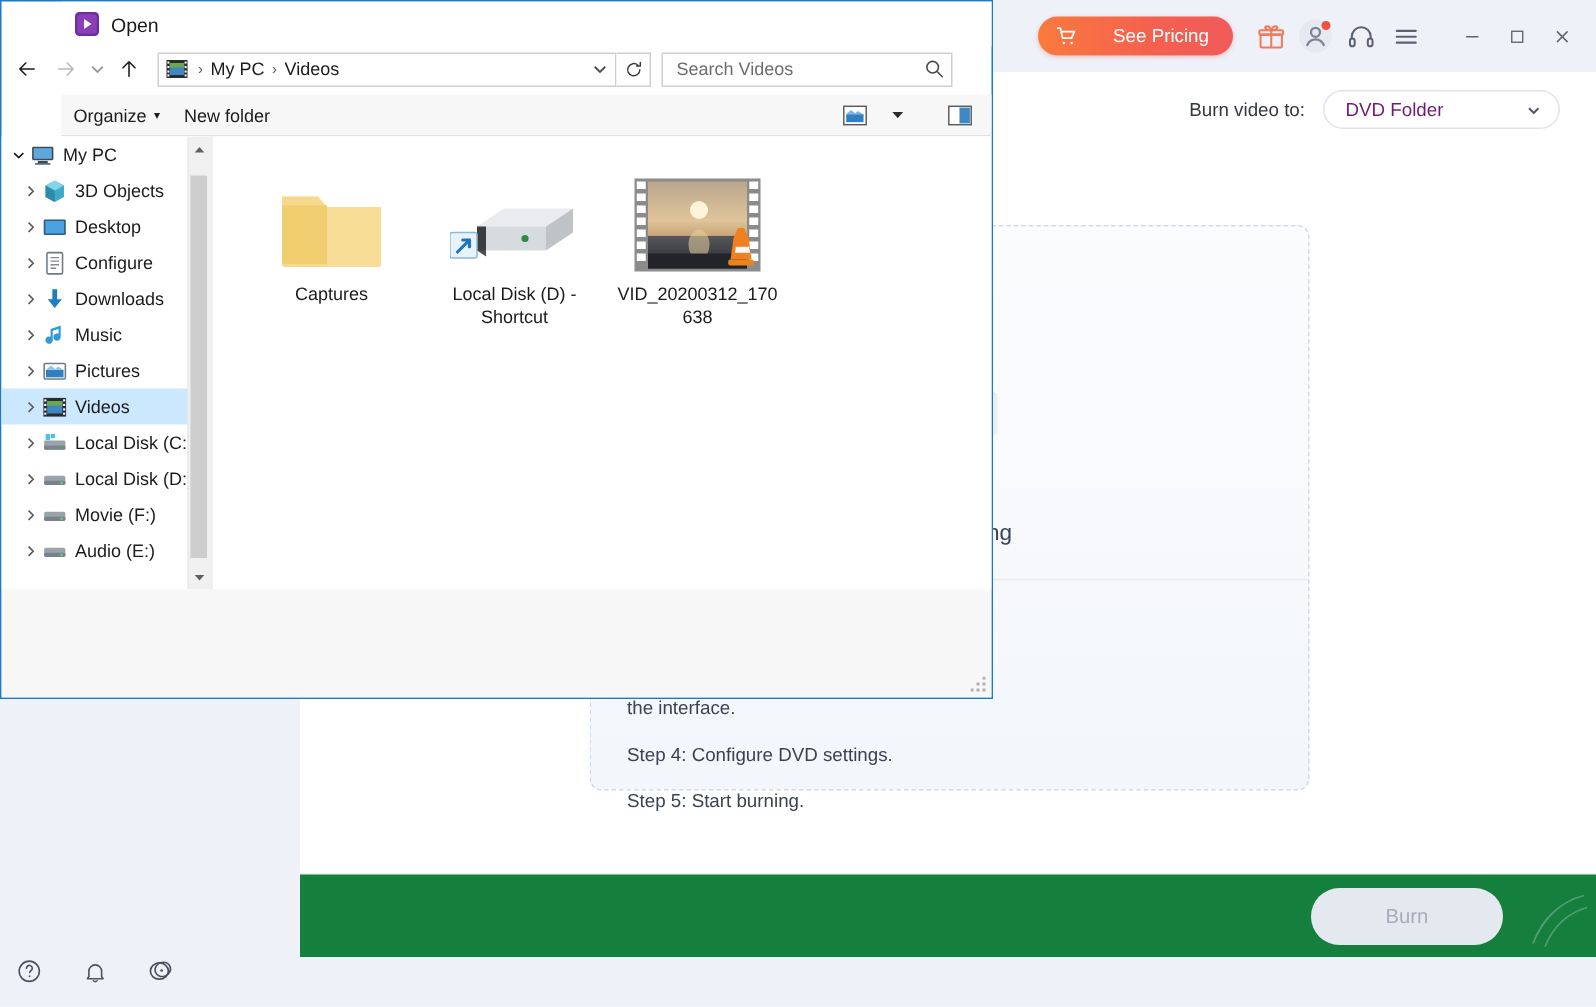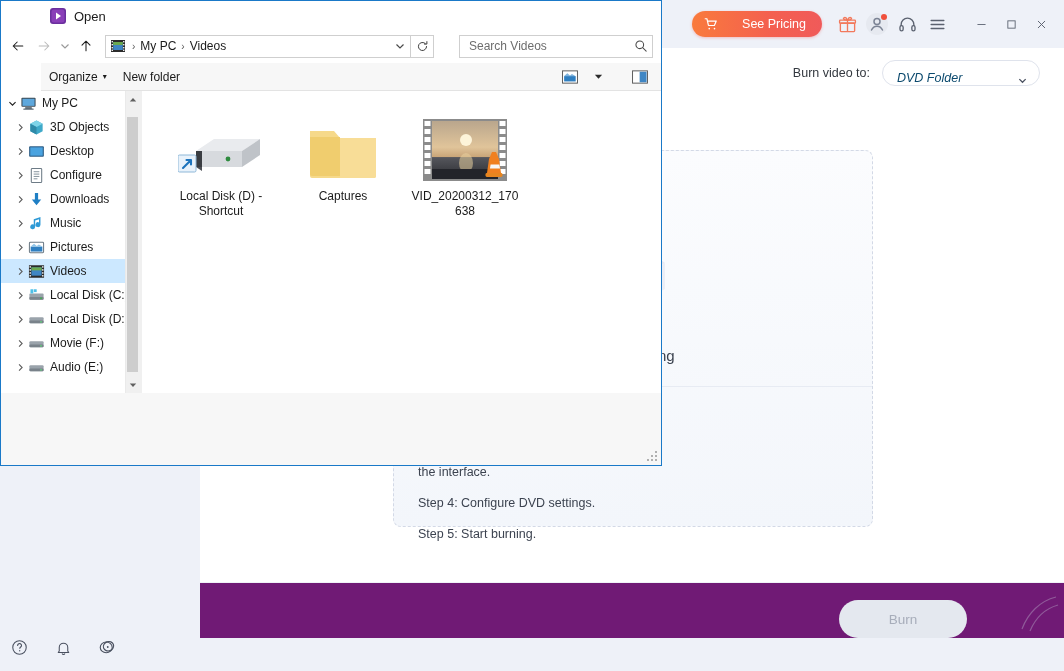--- a/index.html
+++ b/index.html
@@ -58,23 +58,23 @@
   }
   #burnto-row {
     position: absolute; right: 24px; top: 12px;
     display: flex; align-items: center; gap: 12px;
   }
   #burnto-label { font-size: 12.5px; color: #33383f; text-align: right; }
   #burnto-select {
     width: 158px; height: 26px;
     border: 1px solid #dfe3ec; border-radius: 13px;
     background: #fff;
-    display: flex; align-items: flex-end; justify-content: space-between;
+    display: flex; align-items: center; justify-content: space-between;
     padding: 0 12px 0 14px;
-    font-size: 12.5px; color: #0c4a6e; cursor: pointer; font-style: italic;
+    font-size: 12.5px; color: #701a75; cursor: pointer;
   }
 
   #dropzone {
     position: absolute; left: 193px; top: 102px;
     width: 480px; height: 377px;
     border: 1px dashed #d3d9e6;
     border-radius: 8px;
     background: linear-gradient(180deg,#fbfcfe 0%, #f3f6fb 100%);
   }
   #dz-deco {
@@ -93,24 +93,24 @@
     position: absolute; left: 24px; right: 18px; top: 252px;
   }
   #dz-steps .step {
     font-size: 12.5px; color: #3c4350; line-height: 15px;
     margin-bottom: 16px; white-space: nowrap;
   }
 
   #app-footer {
     position: absolute; left: 200px; top: 582px;
     width: 864px; height: 56px;
-    background: #701a75;
+    background: #15803d;
     border-top: 1px solid #f0f2f7;
-    display: flex; align-items: flex-end; justify-content: flex-end;
-    padding-right: 97px;
+    display: flex; align-items: center; justify-content: flex-end;
+    padding-right: 62px;
   }
   #burn-btn {
     width: 128px; height: 38px; border-radius: 19px;
     background: #e4e8ef; color: #a7adba;
     display: flex; align-items: center; justify-content: center;
     font-size: 13.5px; cursor: default;
   }
   #footer-swirl {
     position: absolute; right: 4px; bottom: 2px;
     opacity: .35;
@@ -177,21 +177,21 @@
     margin-left: auto; width: 17px; height: 21px;
     display: flex; align-items: center; justify-content: center;
     color: #4a4a4a; font-size: 9px; cursor: pointer;
   }
   #addr-refresh {
     width: 23px; height: 23px; border: 1px solid #cfcfcf; border-left: none;
     background: #fff; display: flex; align-items: center; justify-content: center;
     color: #3a3a3a; font-size: 12px; cursor: pointer;
   }
   #searchbox {
-    margin-left: 25px; width: 194px; height: 23px;
+    margin-left: 7px; width: 194px; height: 23px;
     border: 1px solid #cfcfcf; background: #fff;
     display: flex; align-items: center; padding: 0 4px 0 7px;
   }
   #search-input {
     border: none; outline: none; flex: 1;
     font-family: "Liberation Sans", sans-serif; font-size: 12px;
     color: #1b1b1b; background: transparent;
   }
   #search-input::placeholder { color: #6d6d6d; }
 
@@ -744,43 +744,43 @@
         </div>
       </div>
     </div>
 
     <div id="splitter"></div>
 
     <div id="files-pane">
 
       <div class="file-item">
         <div class="file-thumb">
+          <svg width="74" height="62" viewBox="0 0 74 62">
+            <path d="M4 10h24l6 7h36v38a2 2 0 01-2 2H6a2 2 0 01-2-2z" fill="#f6d98a"></path>
+            <path d="M4 16h30v39H6a2 2 0 01-2-2z" fill="#f0cd6e"></path>
+            <path d="M34 17h36v38a2 2 0 01-2 2H34z" fill="#f8dd97"></path>
+          </svg>
+        </div>
+        <div class="file-label">Captures</div>
+      </div>
+
+      <div class="file-item">
+        <div class="file-thumb">
           <svg width="86" height="62" viewBox="0 0 86 62">
             <path d="M18 30 L36 18 L82 18 L64 30 Z" fill="#e9ebee"></path>
             <path d="M18 30 L64 30 L64 46 L18 46 Z" fill="#d7dade"></path>
             <path d="M64 30 L82 18 L82 34 L64 46 Z" fill="#bfc3c8"></path>
             <path d="M18 30 L18 46 L24 50 L24 34 Z" fill="#4c4f55"></path>
             <rect x="18" y="30" width="6" height="16" fill="#3a3d42"></rect>
             <circle cx="50" cy="38" r="2.4" fill="#2e8b3f"></circle>
             <rect x="0" y="34" width="18" height="17" rx="1.5" fill="#e8f2fb" stroke="#8fb8d8" stroke-width="1"></rect>
             <path d="M5 47l8-8M8.5 39H13v4.5" stroke="#1d74bd" stroke-width="2.1" fill="none" stroke-linecap="round" stroke-linejoin="round"></path>
           </svg>
         </div>
         <div class="file-label">Local Disk (D) - Shortcut</div>
-      </div>
-
-      <div class="file-item">
-        <div class="file-thumb">
-          <svg width="74" height="62" viewBox="0 0 74 62">
-            <path d="M4 10h24l6 7h36v38a2 2 0 01-2 2H6a2 2 0 01-2-2z" fill="#f6d98a"></path>
-            <path d="M4 16h30v39H6a2 2 0 01-2-2z" fill="#f0cd6e"></path>
-            <path d="M34 17h36v38a2 2 0 01-2 2H34z" fill="#f8dd97"></path>
-          </svg>
-        </div>
-        <div class="file-label">Captures</div>
       </div>
 
       <div class="file-item">
         <div class="file-thumb">
           <svg width="92" height="66" viewBox="0 0 92 66">
             <rect x="4" y="2" width="84" height="62" fill="#8b8b8b"></rect>
             <defs>
               <linearGradient id="sky" x1="0" y1="0" x2="0" y2="1">
                 <stop offset="0%" stop-color="#b9a68d"></stop>
                 <stop offset="45%" stop-color="#e0c49a"></stop>

